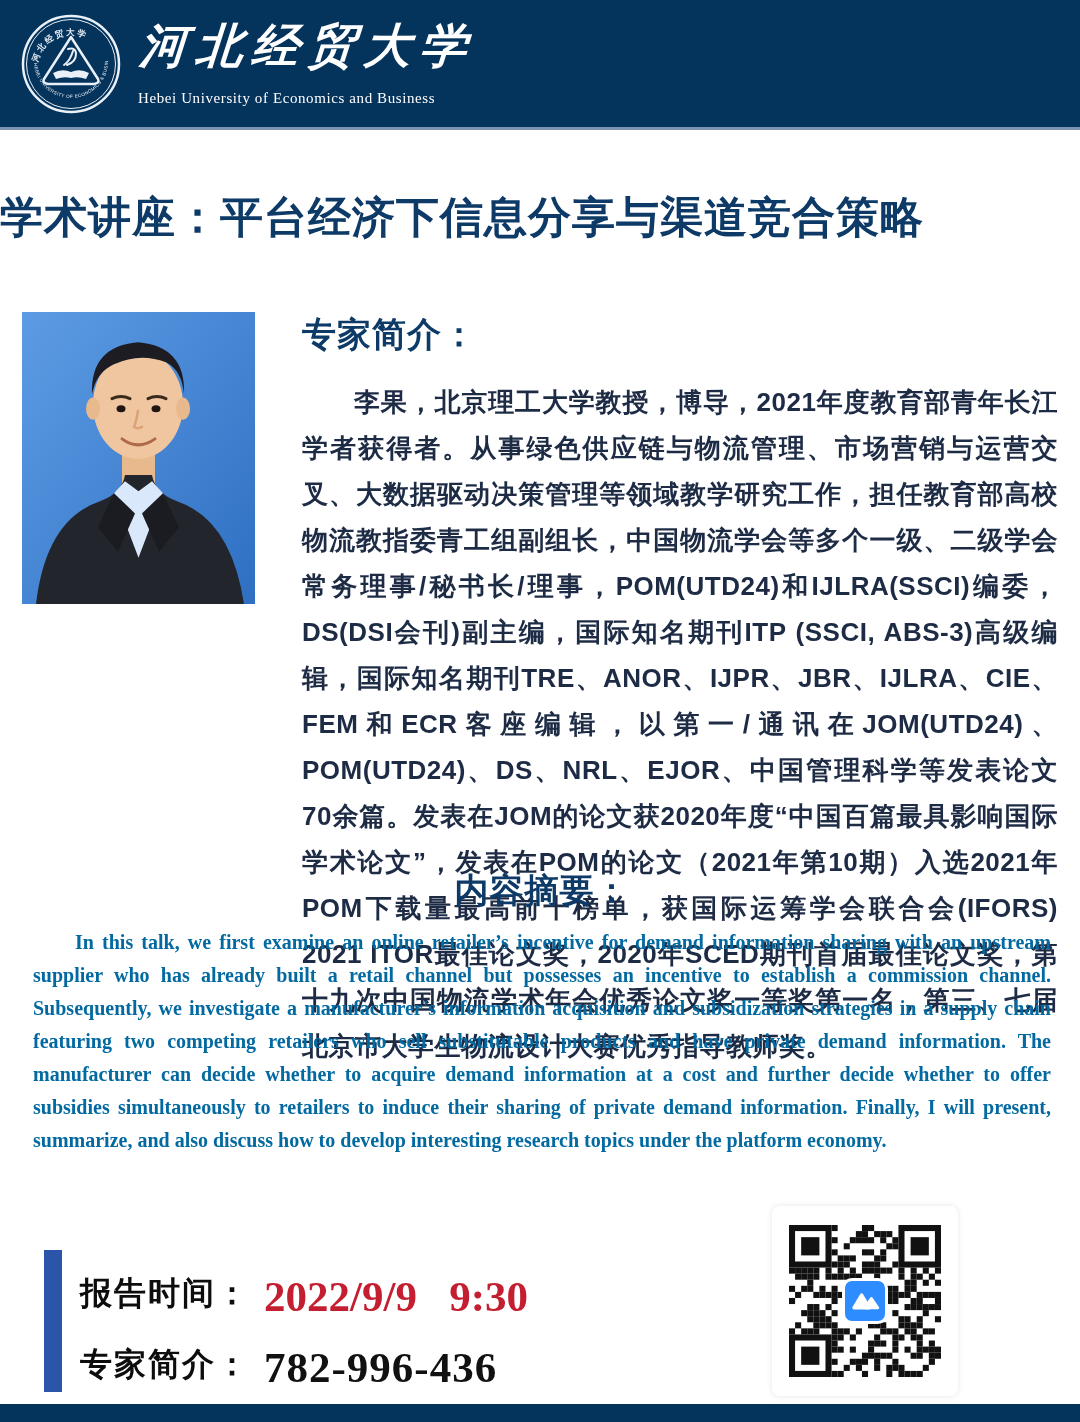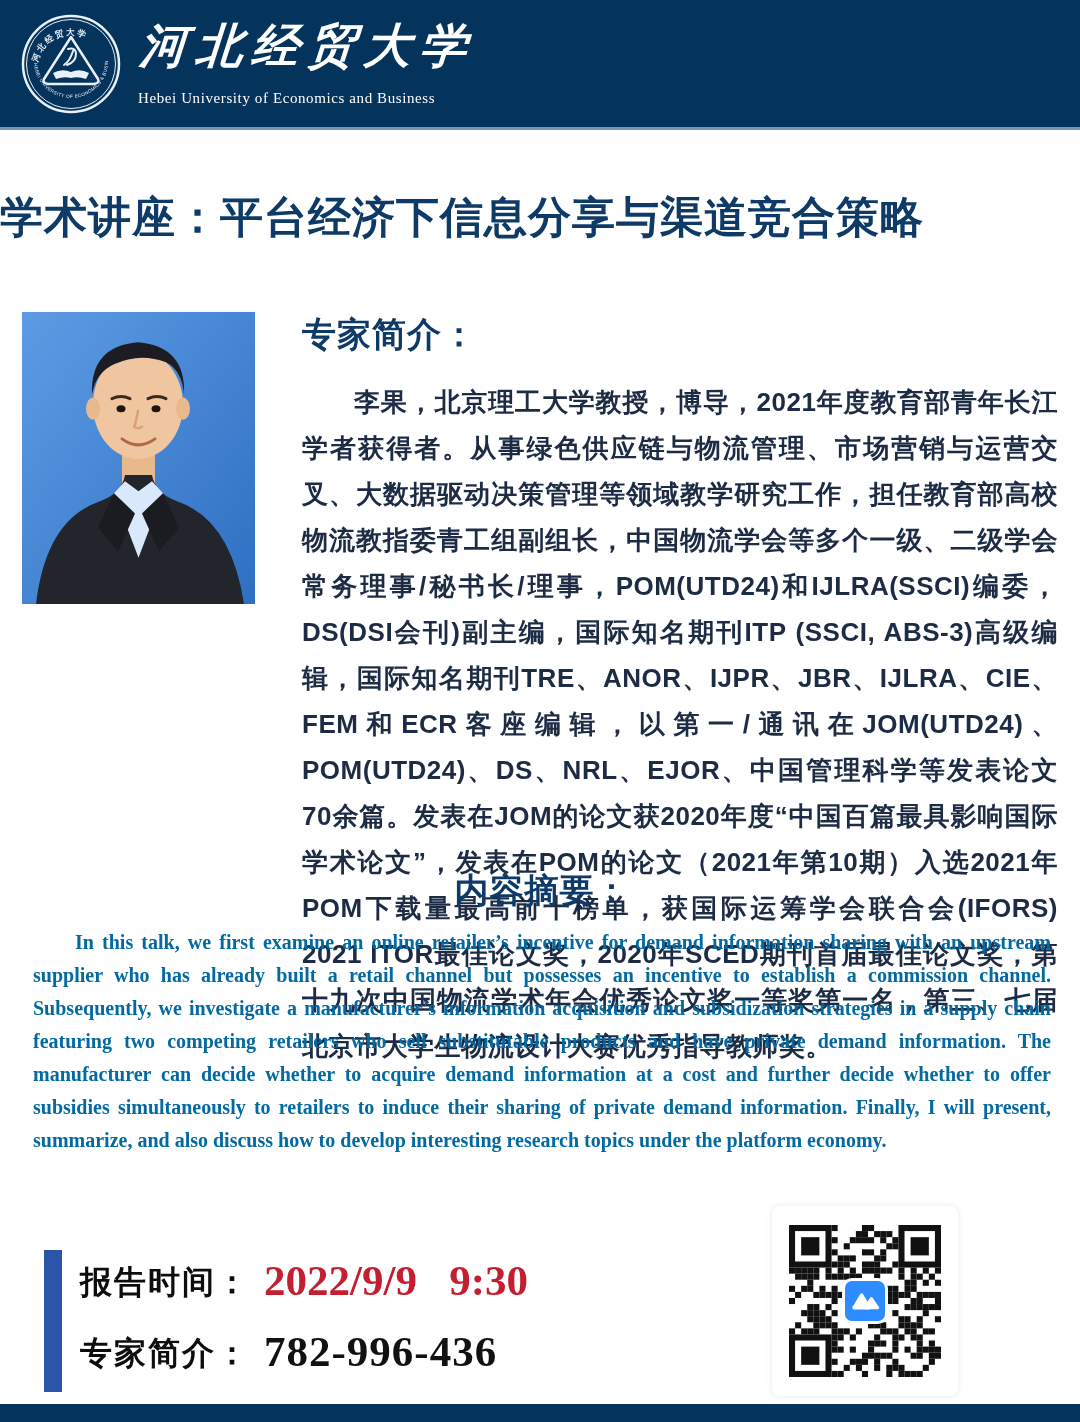--- a/index.html
+++ b/index.html
@@ -72,21 +72,21 @@
     line-height:33px; text-align:justify; text-indent:2.1em;
   }
 
   
   .footer-accent-bar {
     position:absolute; left:44px; top:1250px;
     width:18px; height:142px;
     background:#2a55a8;
   }
   .footer-rows { position:absolute; left:80px; top:1256px; }
-  .footer-row { display:flex; align-items:flex-end; margin-bottom:22px; }
+  .footer-row { display:flex; align-items:flex-start; margin-bottom:22px;margin-top:16px; }
   .footer-label {
     font-size:32px; font-weight:bold; color:#0d0d0d; letter-spacing:2px;
   }
   .footer-value {
     font-family:"Liberation Serif", serif;
     font-size:43px; font-weight:bold;
     margin-left:14px; white-space:pre;
   }
   .time-value { color:#c41f31; }
   .meeting-value { color:#111111; letter-spacing:1px; }

